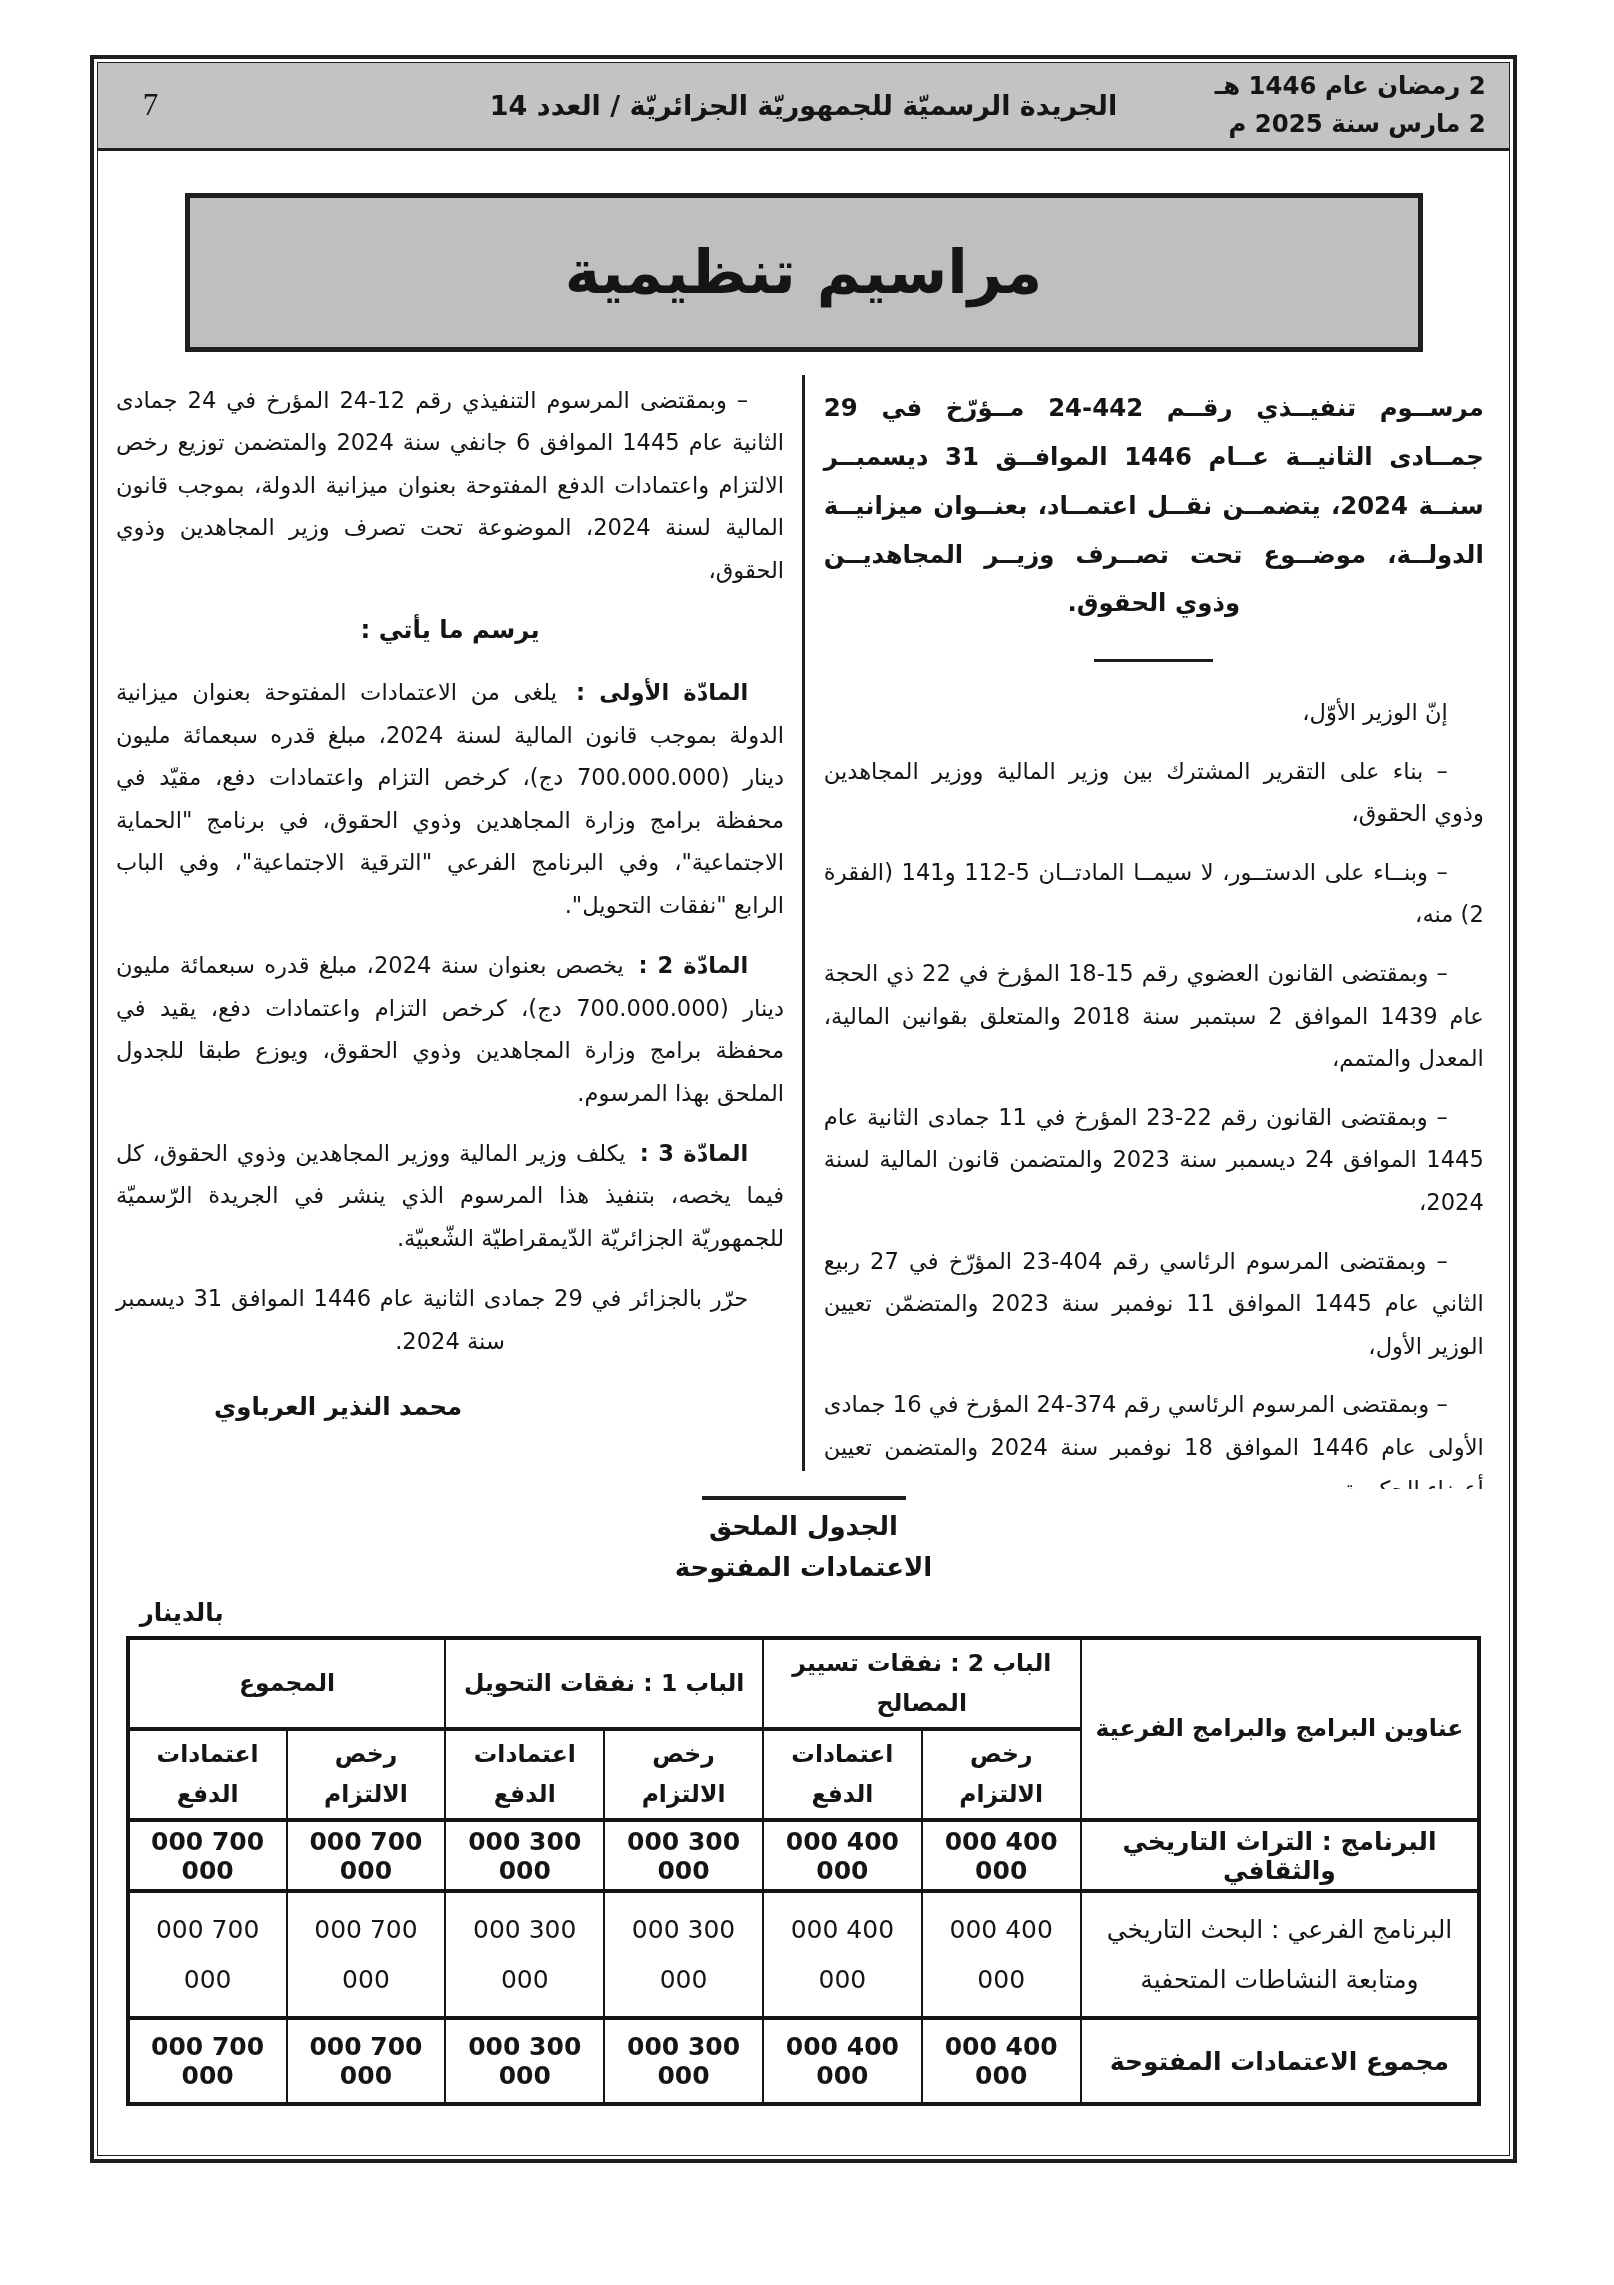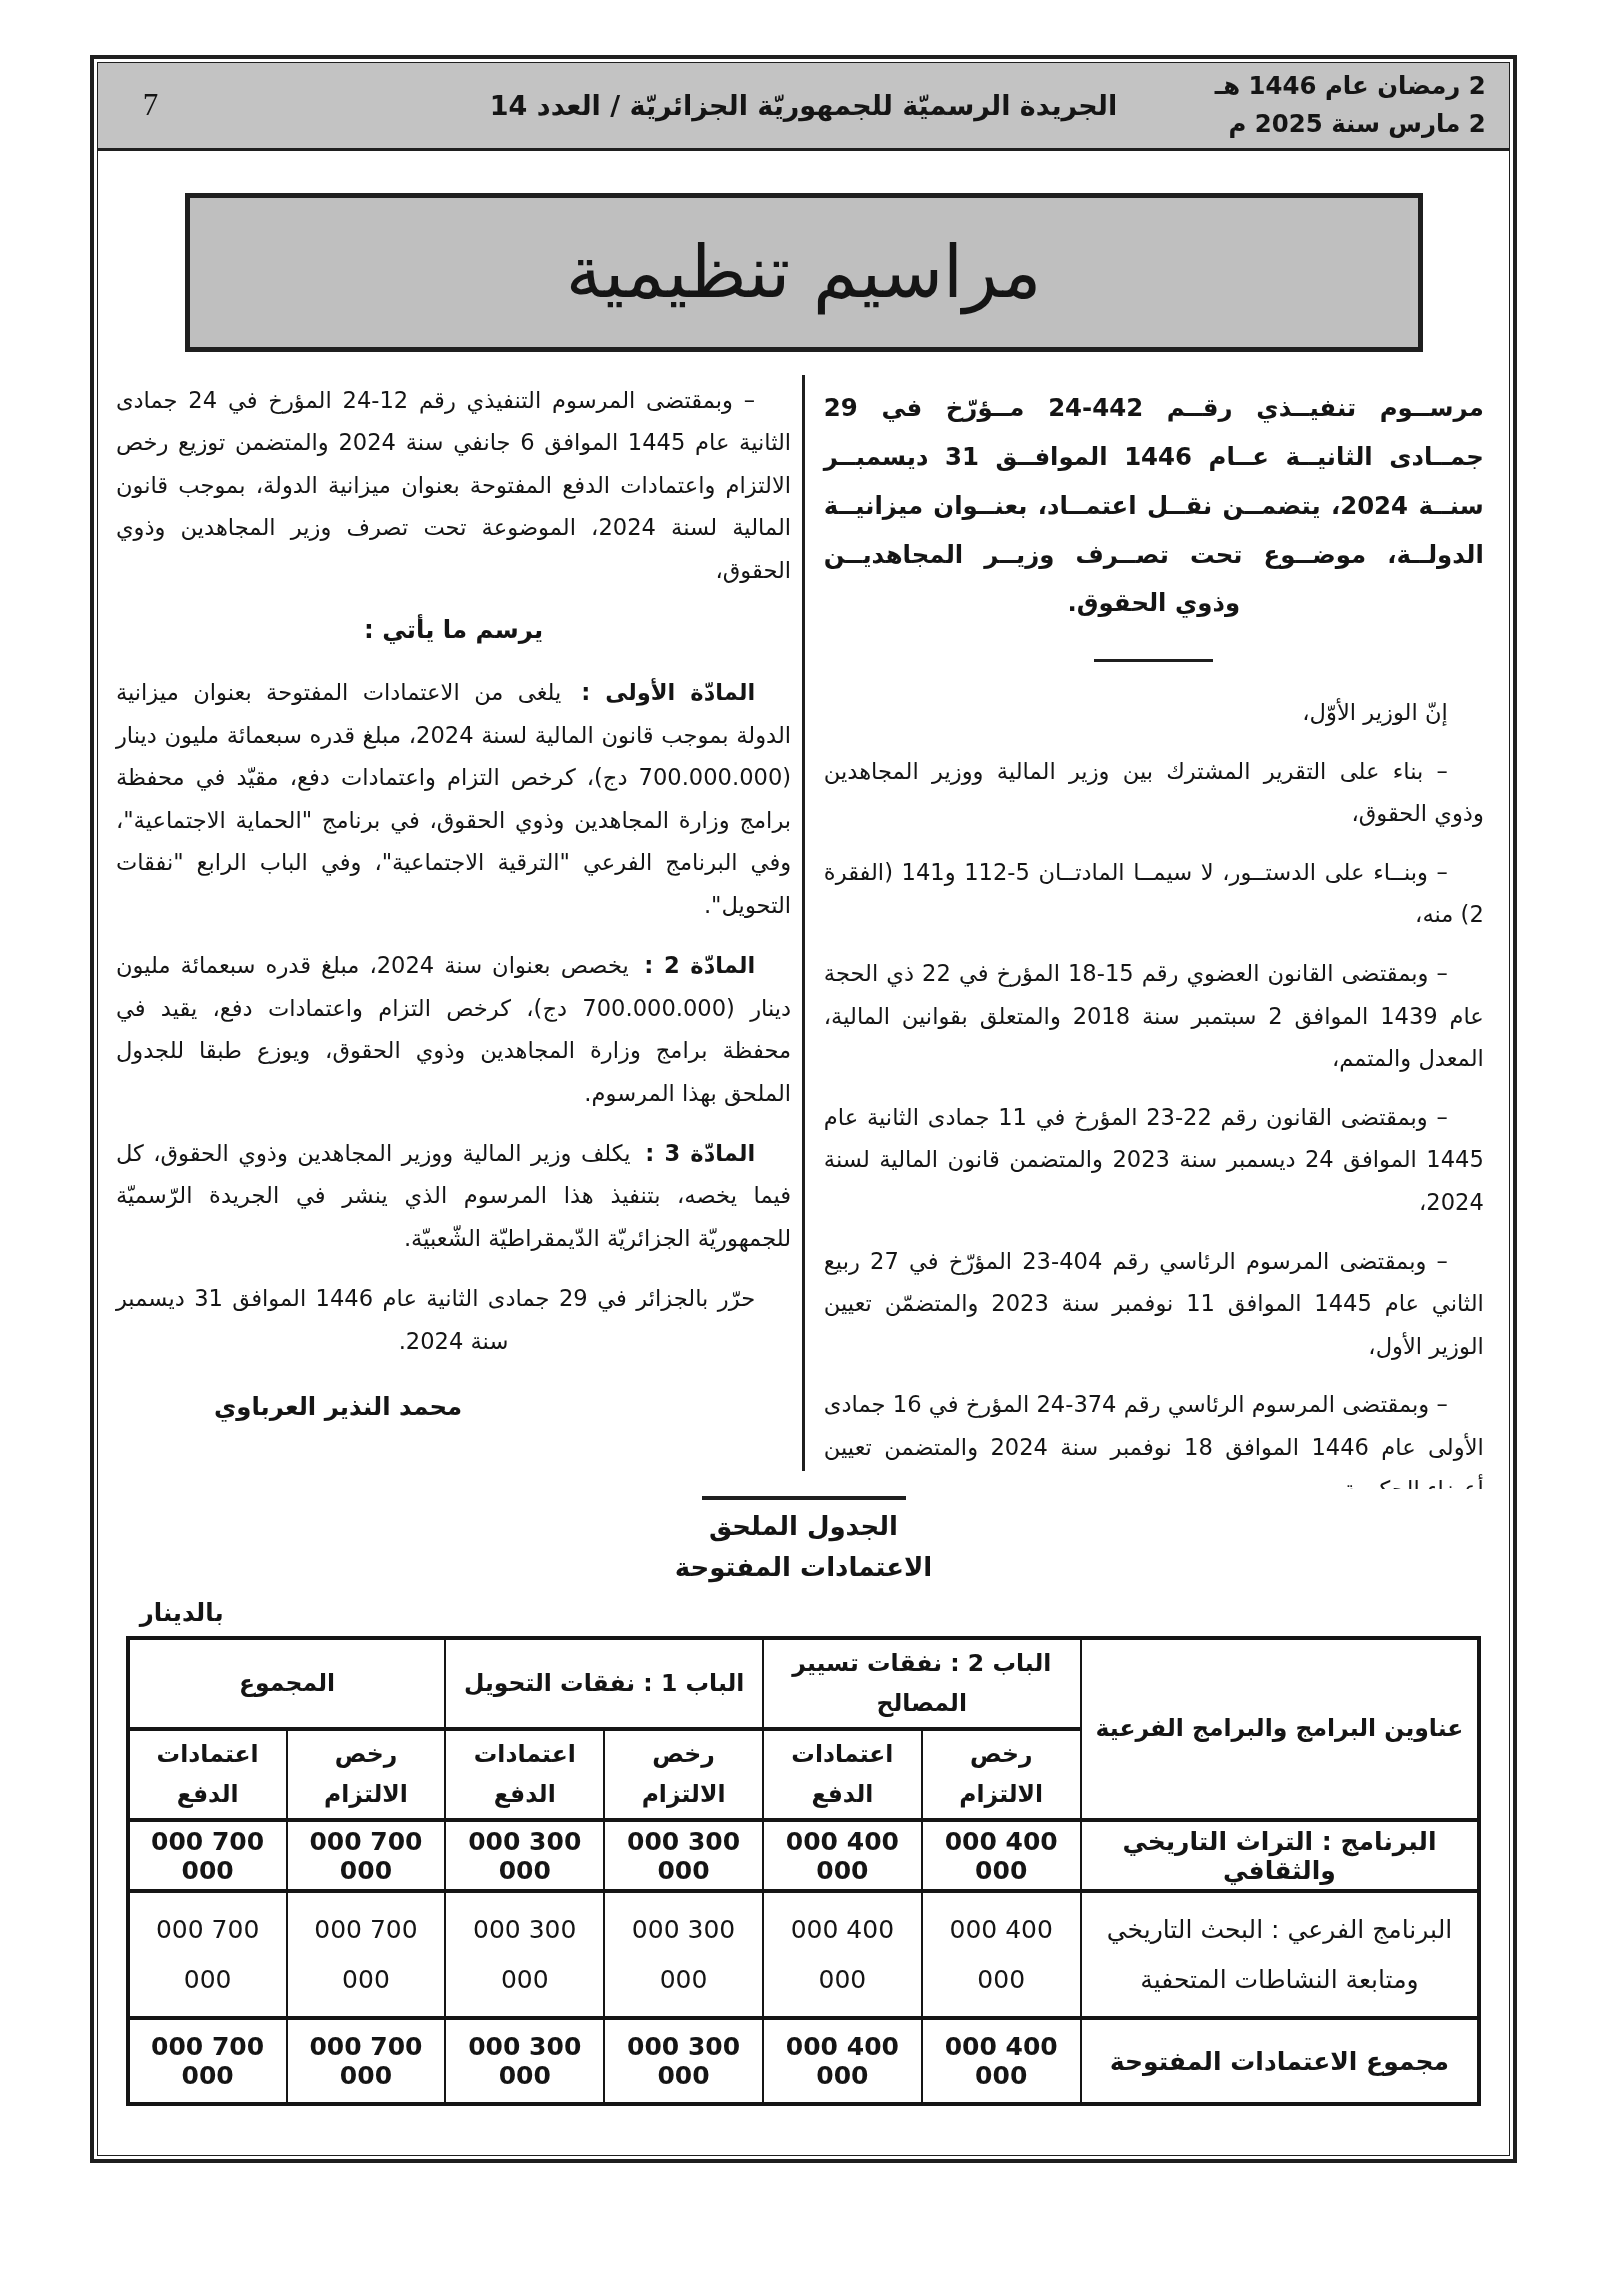--- a/index.html
+++ b/index.html
@@ -30,30 +30,30 @@
   .dates{
     position:absolute;right:23.5px;top:50%;transform:translateY(-50%);
     direction:rtl;text-align:right;font-weight:bold;font-size:24.4px;line-height:1.55;
   }
   
   .banner{
     margin:42px auto 0;width:1238px;height:159px;box-sizing:border-box;
     background:#bfbfbf;border:5.4px solid #1f1f1f;
     display:flex;align-items:center;justify-content:center;
   }
-  .banner span{font-size:72px;font-weight:normal;direction:rtl;}
+  .banner span{font-size:60px;font-weight:bold;direction:rtl;}
   
   .columns{
     margin-top:23.5px;padding:0 11px;height:1114px;box-sizing:border-box;
     display:flex;direction:rtl;position:relative;overflow:hidden;
     font-size:22.6px;line-height:1.88;
   }
   .col{width:50%;box-sizing:border-box;padding-top:3.6px;}
   .col-first{padding-left:19px;padding-right:14.5px;}
-  .col-second{padding-right:11px;padding-left:7.2px;}
+  .col-second{padding-right:18px;padding-left:7.2px;}
   .divider{flex:none;width:2.7px;height:1096px;background:#1f1f1f;}
   .decree-title{
     margin:5.4px 0 0;font-weight:bold;font-size:24.4px;line-height:2.0;
     text-align:justify;text-align-last:center;
   }
   .mini-rule{width:119px;height:2.7px;background:#1f1f1f;margin:31px auto 29px;}
   .intro{margin:0 0 16.3px;text-indent:36px;}
   .visa{margin:0 0 16.3px;text-indent:36px;text-align:justify;}
   .enacts{margin:3.6px 0 18px;text-align:center;font-weight:bold;font-size:24.4px;}
   .article{margin:0 0 18px;text-indent:36px;text-align:justify;}

